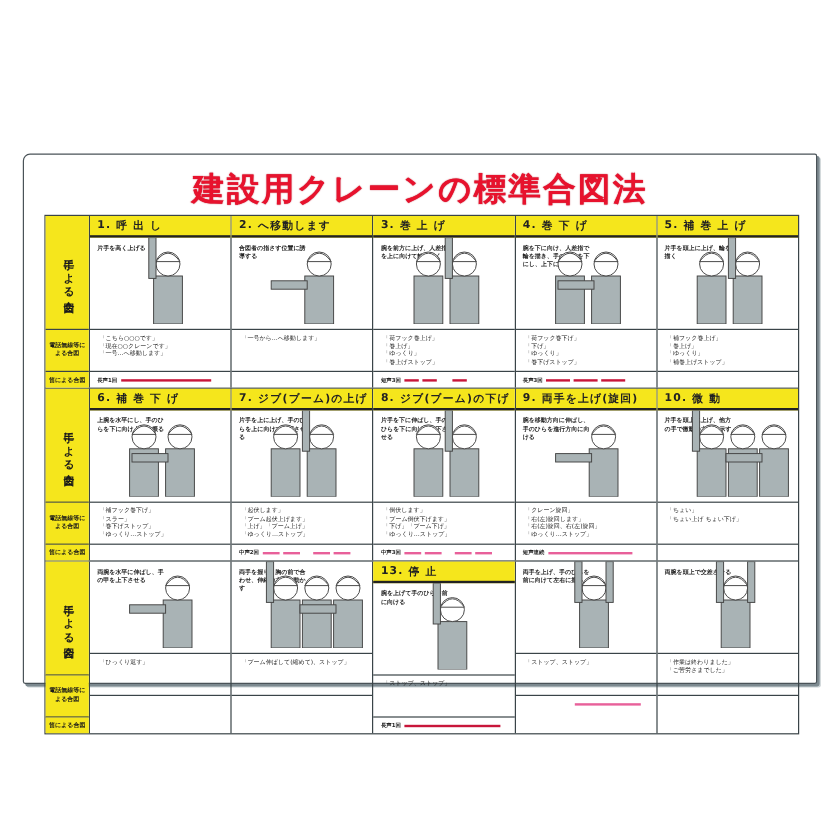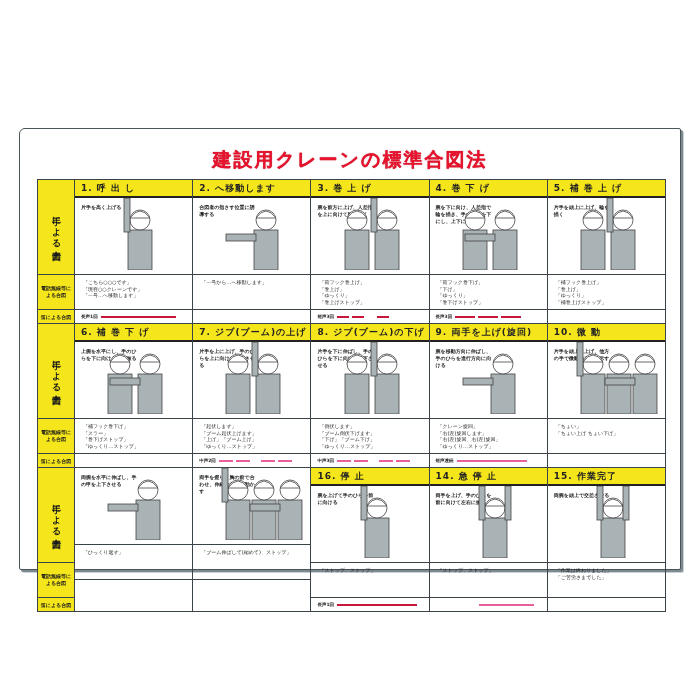--- a/index.html
+++ b/index.html
@@ -1,18 +1,18 @@
 <!DOCTYPE html>
 <html><head>
 <meta charset="utf-8">
 <style>
   html, body { margin:0; padding:0; }
   body { width:700px; height:700px; background:#ffffff; position:relative; overflow:hidden; font-family:"DejaVu Sans", sans-serif; }
   .board { position:absolute; left:19px; top:128px; width:662px; height:442px; background:#ffffff; border:1px solid #4a5358; border-radius:6px 2px 2px 2px; box-shadow: 2px 2px 0 #7d8a90, 3px 3px 0 #c9d1d4; box-sizing:border-box; }
-  .title { position:absolute; left:0; top:14px; width:100%; text-align:center; color:#e8122d; font-size:19px; font-weight:bold; letter-spacing:2px; line-height:32px; text-shadow:0 0 1px #b00018; }
+  .title { position:absolute; left:0; top:14px; width:100%; text-align:center; color:#e8122d; font-size:27px; font-weight:bold; letter-spacing:2px; line-height:32px; text-shadow:0 0 1px #b00018; }
   .grid { position:absolute; left:17px; top:50px; width:629px; border:1.5px solid #3a4448; box-sizing:border-box; }
   .section { display:flex; border-bottom:1.5px solid #3a4448; }
   .section:last-child { border-bottom:none; }
   .labelcol { width:36px; flex:none; display:flex; flex-direction:column; border-right:1.5px solid #3a4448; }
   .lbl { background:#f5e61c; display:flex; align-items:center; justify-content:center; box-sizing:border-box; border-bottom:1px solid #3a4448; }
   .lbl:last-child { border-bottom:none; }
   .lbl-main { height:95px; writing-mode:vertical-rl; font-size:9px; font-weight:bold; color:#1a1a1a; letter-spacing:1px; }
   .lbl-voice { height:35px; font-size:5px; font-weight:bold; color:#1a1a1a; text-align:center; line-height:7px; padding:0 2px; }
   .lbl-whistle { height:13px; font-size:5px; font-weight:bold; color:#1a1a1a; }
   .cols { flex:1; display:flex; }
@@ -389,65 +389,59 @@
     </g>
                 </svg></div>
       </div>
       <div class="voice">「ブーム伸ばして(縮めて)、ストップ」</div>
       <div class="whistle">
         <span class="wlabel"></span>
       </div>
           </div>
           <div class="col">
       <div class="hdr">
-        <span>16.</span>&nbsp;<span>停 止</span>
+        <span>13.</span>&nbsp;<span>停 止</span>
       </div>
       <div class="pic">
         <div class="desc">腕を上げて手のひらを前に向ける</div>
         <div class="fig"><svg width="86" height="74" viewBox="0 0 86 74">
     <g transform="translate(20,0)">
       <rect x="6" y="34" width="24" height="40" fill="#a9b3b5" stroke="#444" stroke-width="0.8"></rect>
       <circle cx="18" cy="24" r="10" fill="#fff" stroke="#444" stroke-width="0.8"></circle>
       <path d="M8 22 Q18 8 28 22 Z" fill="#fff" stroke="#444" stroke-width="0.8"></path>
       <rect x="2" y="2" width="6" height="34" fill="#a9b3b5" stroke="#444" stroke-width="0.8"></rect>
     </g>
                 </svg></div>
       </div>
       <div class="voice">「ストップ、ストップ」</div>
       <div class="whistle">
         <span class="wlabel">長声1回</span>
               <div class="wline" style="width:80px"></div>
       </div>
           </div>
           <div class="col">
-      <div class="hdr">
-        <span>14.</span>&nbsp;<span>急 停 止</span>
-      </div>
       <div class="pic">
         <div class="desc">両手を上げ、手のひらを前に向けて左右に振る</div>
         <div class="fig"><svg width="86" height="74" viewBox="0 0 86 74">
     <g transform="translate(20,0)">
       <rect x="6" y="34" width="24" height="40" fill="#a9b3b5" stroke="#444" stroke-width="0.8"></rect>
       <circle cx="18" cy="24" r="10" fill="#fff" stroke="#444" stroke-width="0.8"></circle>
       <path d="M8 22 Q18 8 28 22 Z" fill="#fff" stroke="#444" stroke-width="0.8"></path>
       <rect x="2" y="2" width="6" height="34" fill="#a9b3b5" stroke="#444" stroke-width="0.8"></rect>
                     <rect x="28" y="2" width="6" height="34" fill="#a9b3b5" stroke="#444" stroke-width="0.8"></rect>
     </g>
                 </svg></div>
       </div>
       <div class="voice">「ストップ、ストップ」</div>
       <div class="whistle">
         <span class="wlabel"></span>
               <div class="wline pink" style="width:55px;margin-left:40px"></div>
       </div>
           </div>
           <div class="col">
-      <div class="hdr">
-        <span>15.</span>&nbsp;<span>作業完了</span>
-      </div>
       <div class="pic">
         <div class="desc">両腕を頭上で交差させる</div>
         <div class="fig"><svg width="86" height="74" viewBox="0 0 86 74">
     <g transform="translate(20,0)">
       <rect x="6" y="34" width="24" height="40" fill="#a9b3b5" stroke="#444" stroke-width="0.8"></rect>
       <circle cx="18" cy="24" r="10" fill="#fff" stroke="#444" stroke-width="0.8"></circle>
       <path d="M8 22 Q18 8 28 22 Z" fill="#fff" stroke="#444" stroke-width="0.8"></path>
       <rect x="2" y="2" width="6" height="34" fill="#a9b3b5" stroke="#444" stroke-width="0.8"></rect>
                     <rect x="28" y="2" width="6" height="34" fill="#a9b3b5" stroke="#444" stroke-width="0.8"></rect>
     </g>

